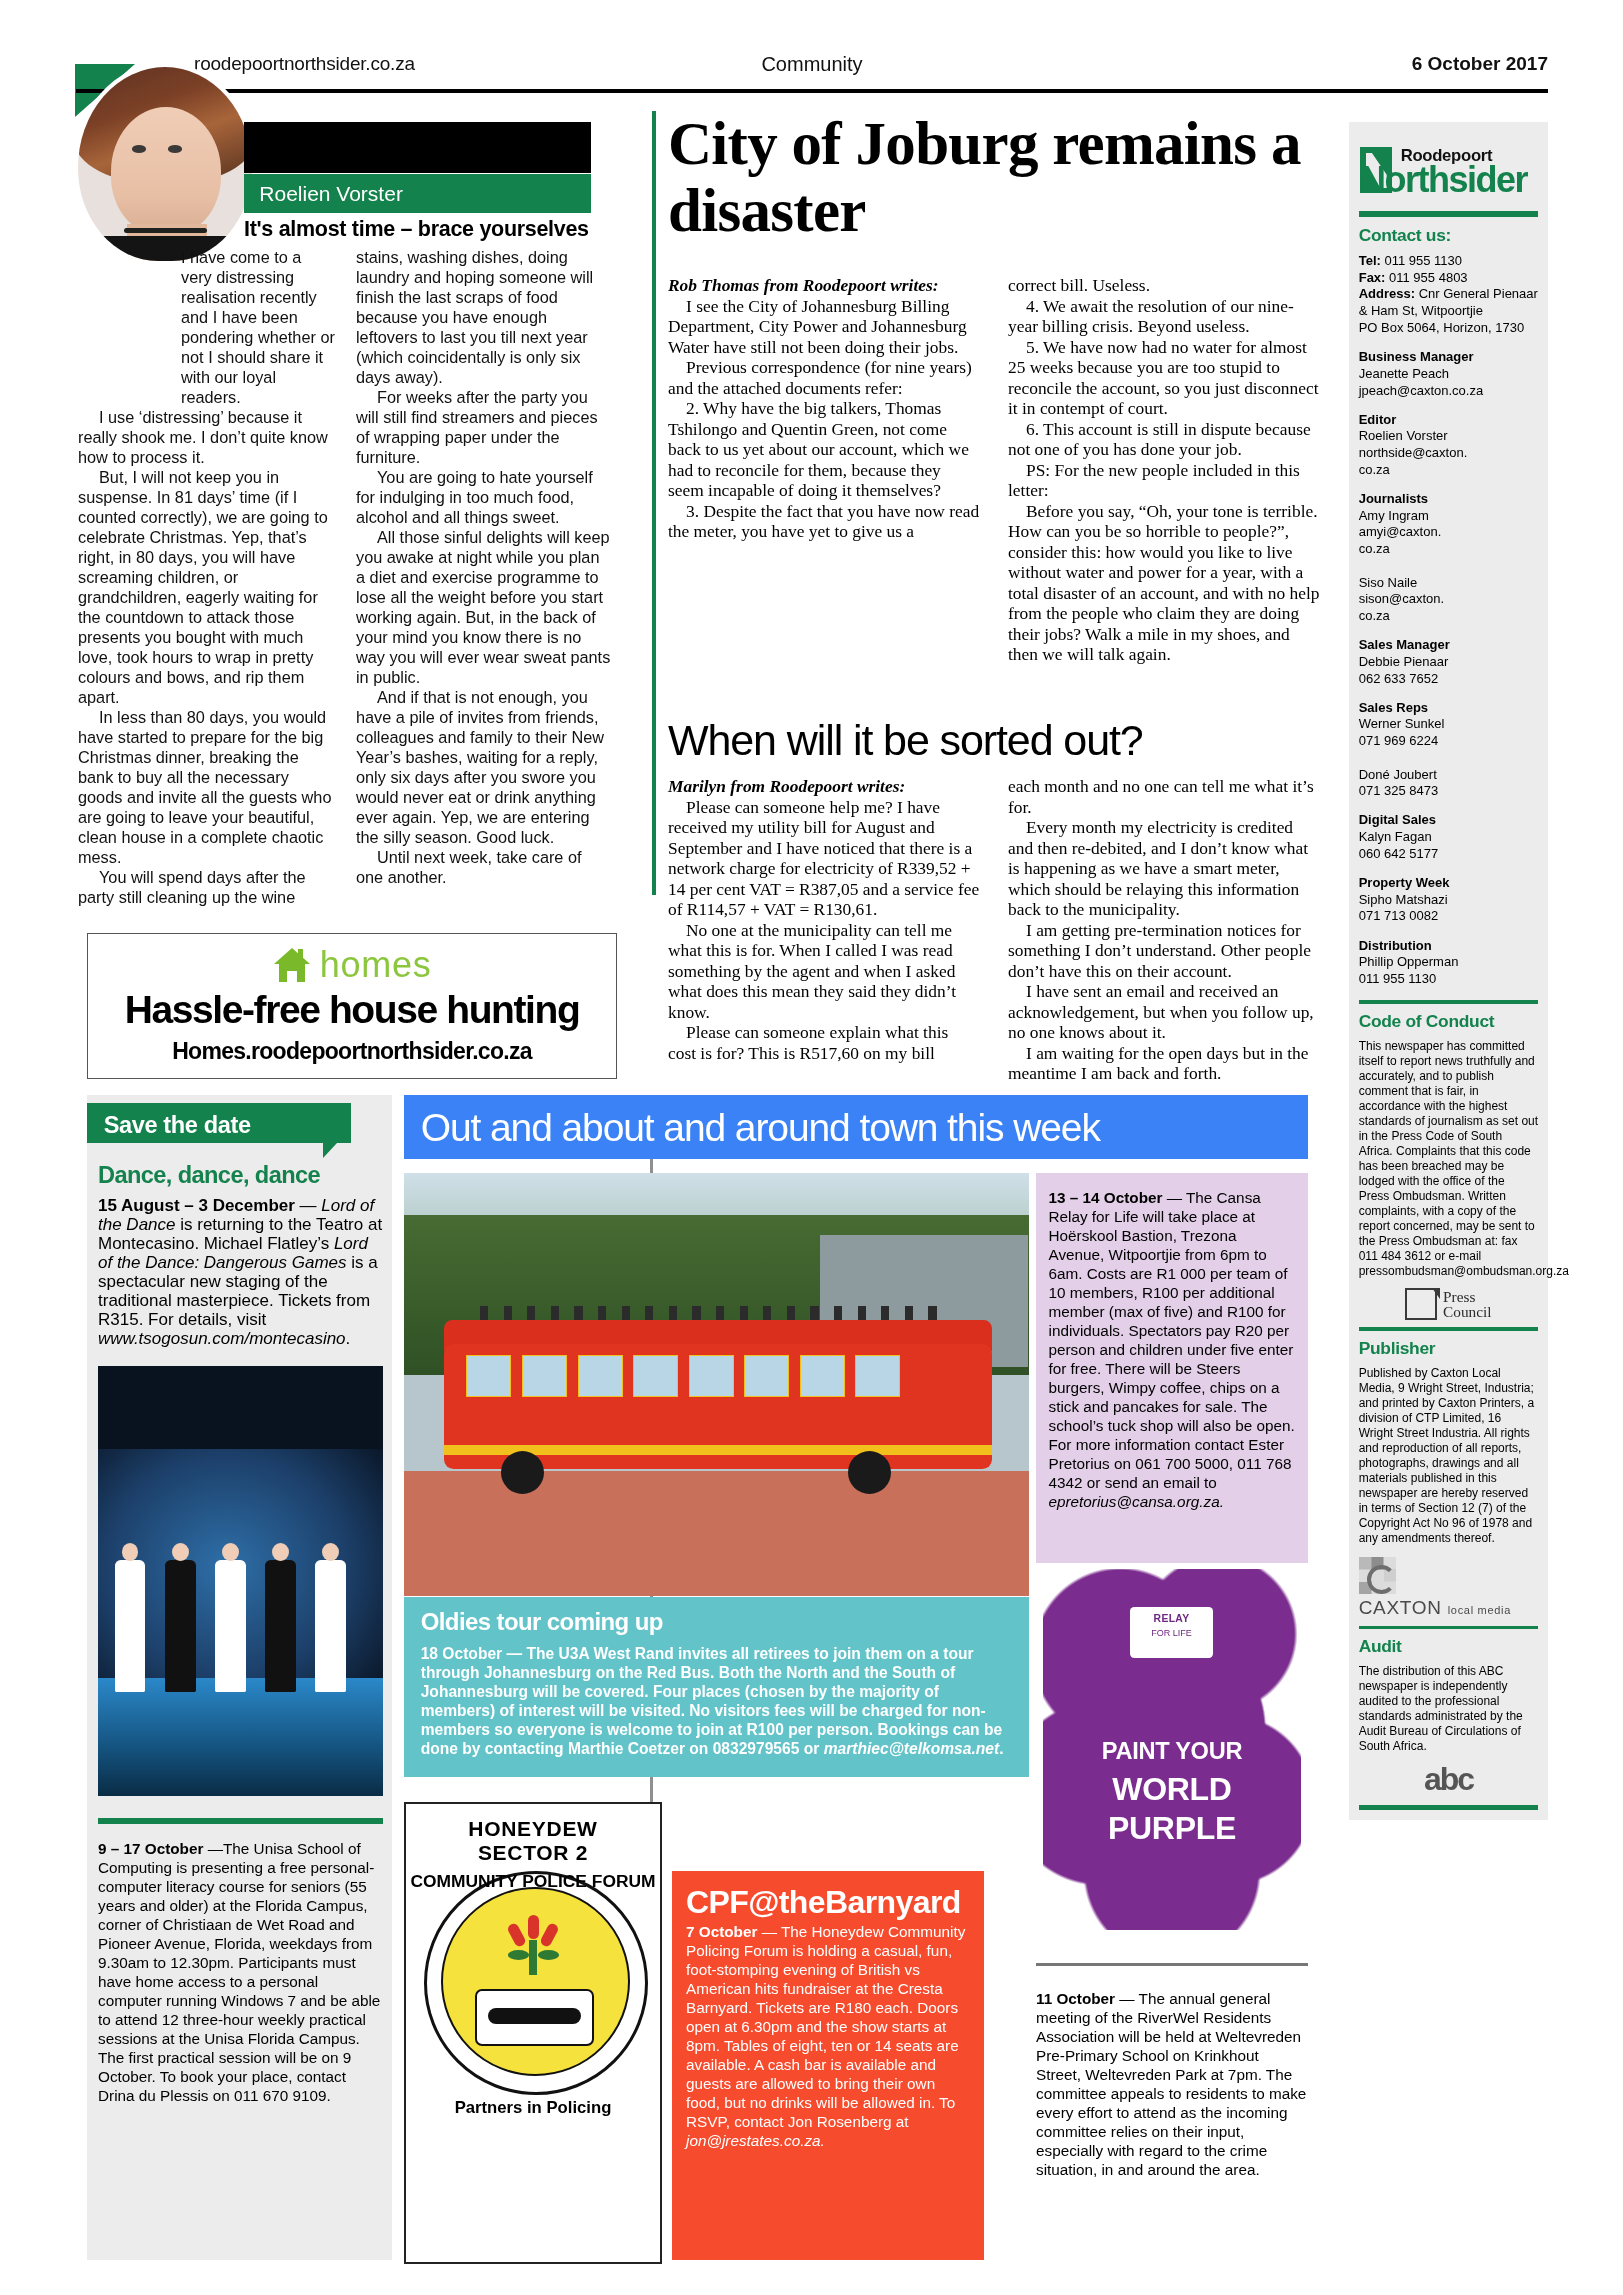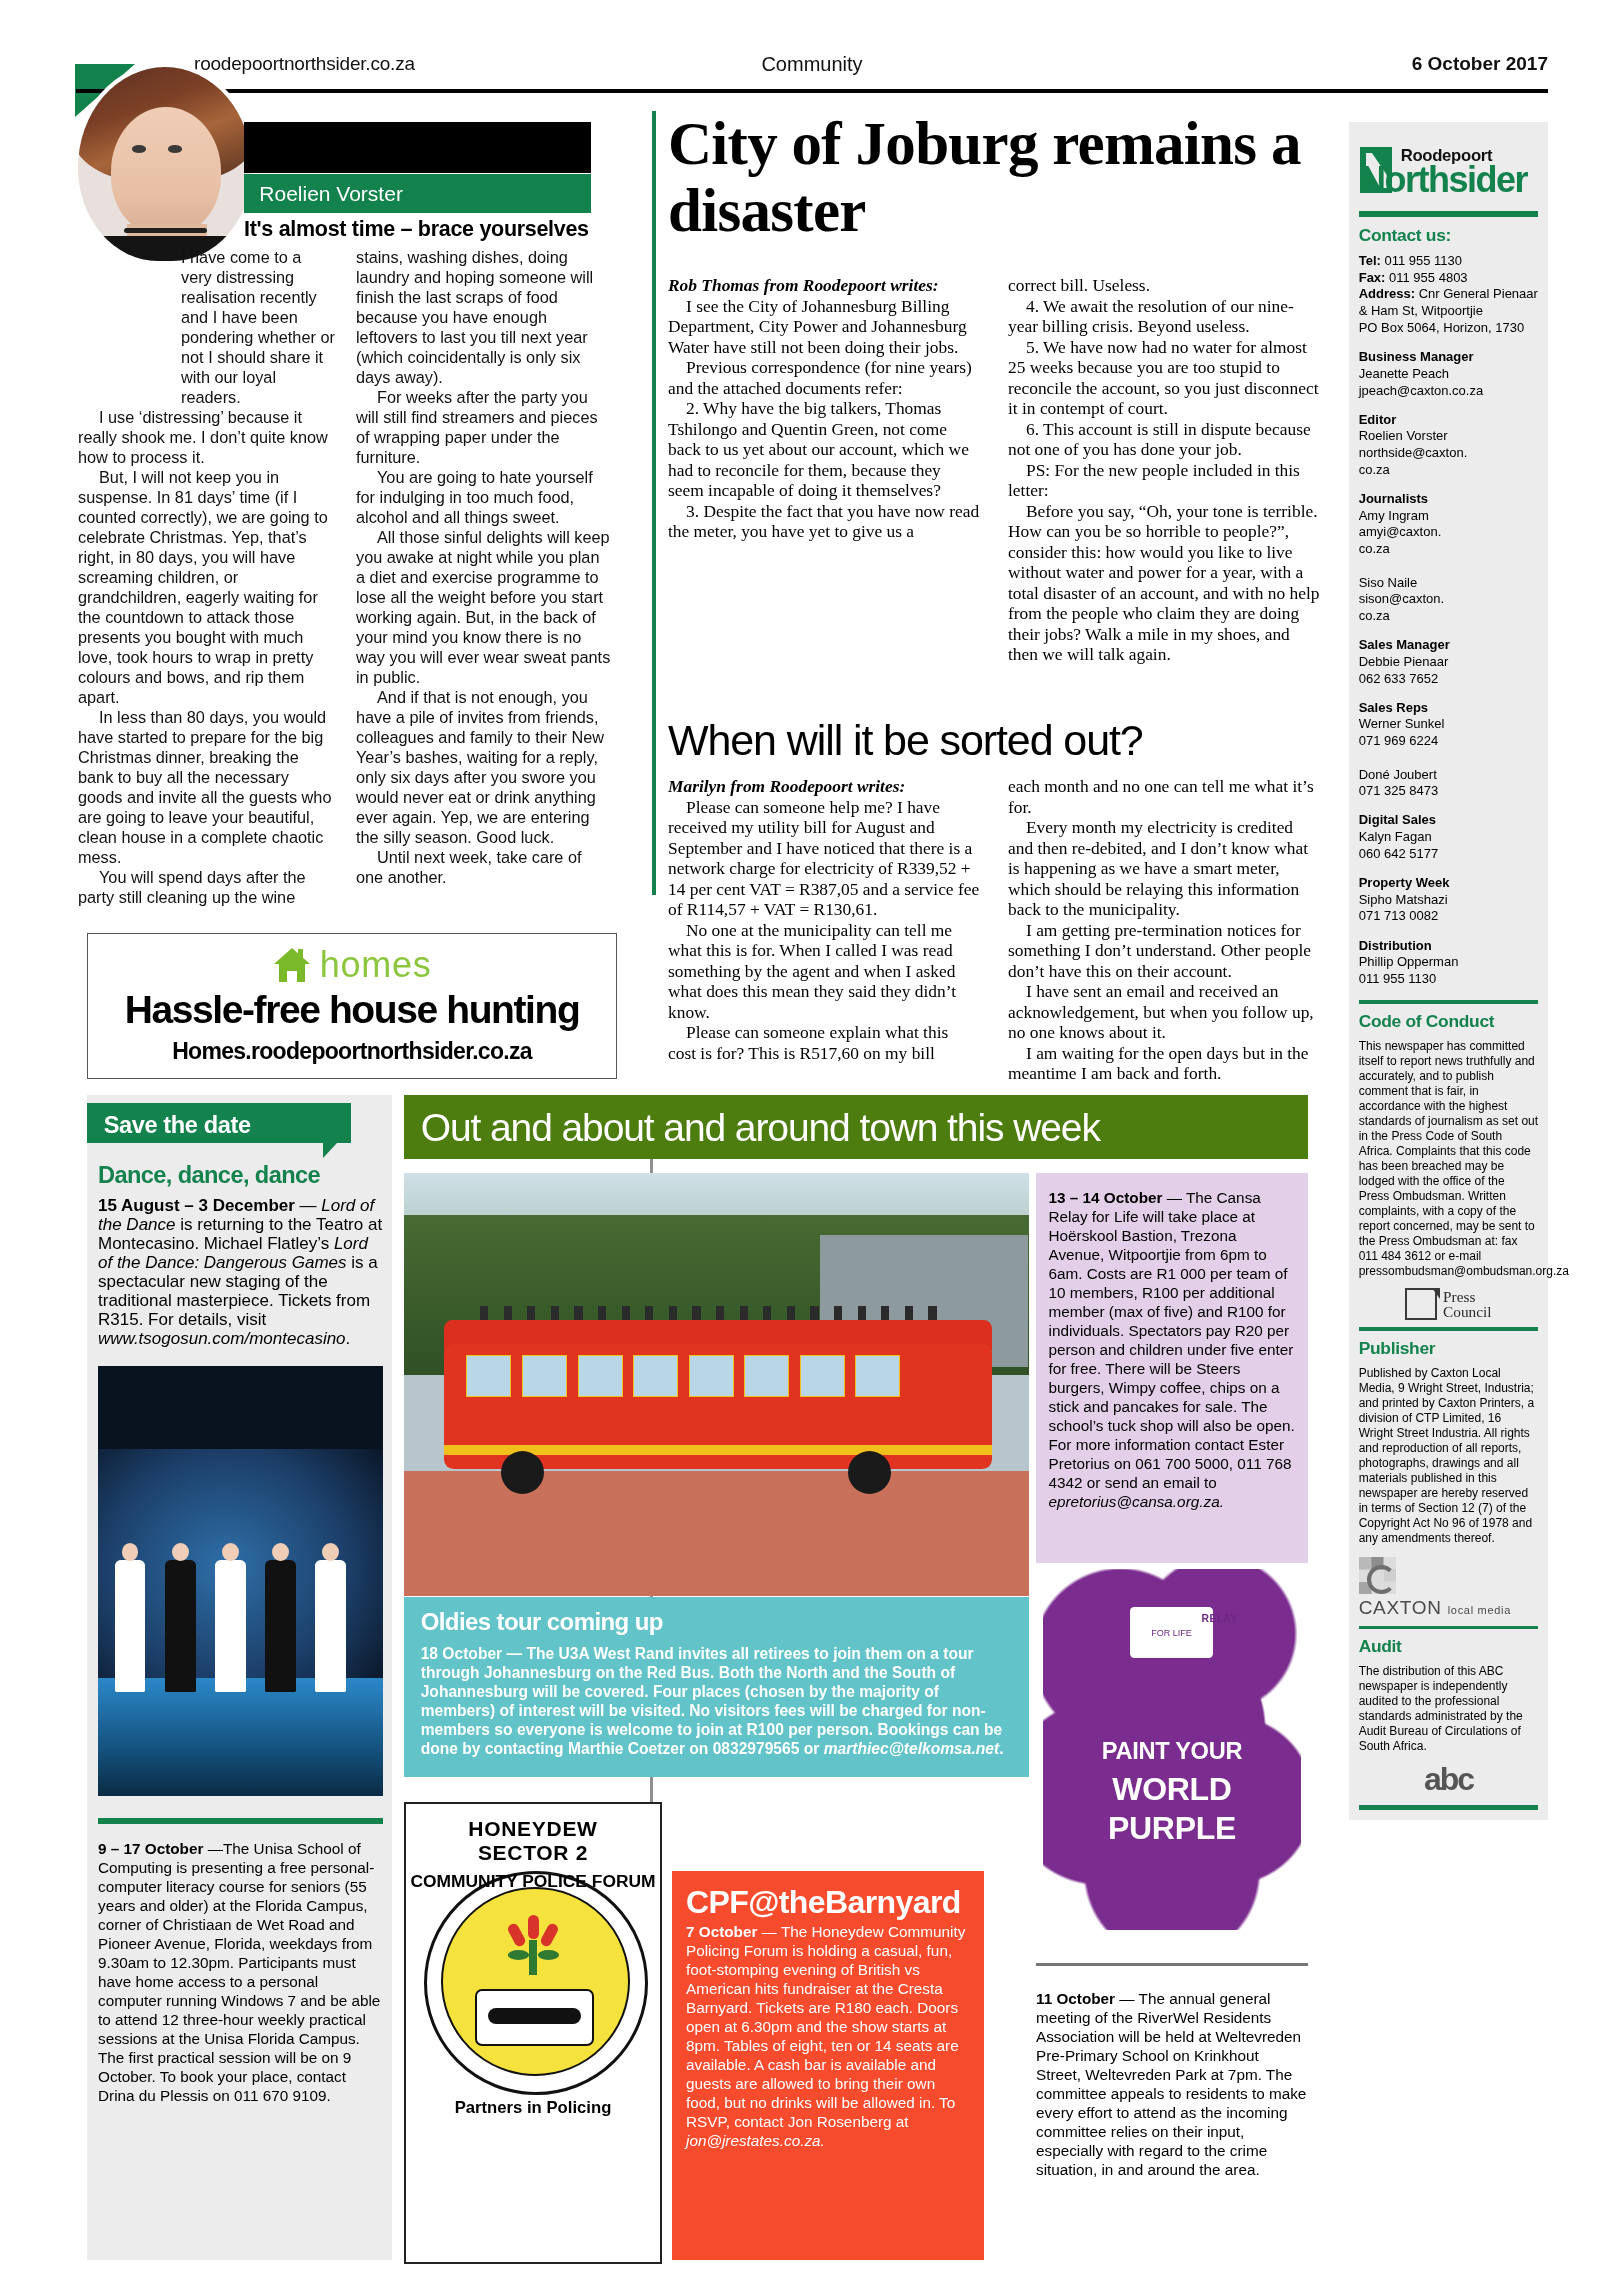--- a/index.html
+++ b/index.html
@@ -88,21 +88,21 @@
      background:linear-gradient(180deg,#2b88c9 0%,#14527e 60%,#0a2c45 100%);}
   .std-img .d{position:absolute;bottom:104px;width:30.5px;height:132px;background:#fff;border-radius:5.6px 5.6px 1.4px 1.4px;}
   .std-img .d:before{content:"";position:absolute;left:7px;top:-16.7px;width:16.7px;height:18px;border-radius:50%;background:#f0cdb6;}
   .std-img .d1{left:16.7px;} .std-img .d2{left:67px;background:#111;}
   .std-img .d3{left:117px;} .std-img .d4{left:167px;background:#111;}
   .std-img .d5{left:217px;}
   .std-rule{position:absolute;left:11px;top:723px;width:285px;height:5.6px;background:#13824c;}
   .std-p2{position:absolute;left:11px;top:744px;width:285px;font-size:15.3px;line-height:19px;}
 
   
-  .oa-head{position:absolute;left:404px;top:1095px;width:904px;height:64px;background:#4d7c0f;}
+  .oa-head{position:absolute;left:404px;top:1095px;width:904px;height:64px;background:#3b82f6;}
   .oa-head span{position:absolute;left:16.7px;top:11px;color:#fff;font-size:39px;letter-spacing:-1.1px;}
 
   
   .bus{position:absolute;left:404px;top:1173px;width:625px;height:423px;overflow:hidden;background:#b7c6cd;}
   .bus .sky{position:absolute;left:0;top:0;width:625px;height:132px;background:linear-gradient(180deg,#cfe0e8,#93b09a);}
   .bus .trees{position:absolute;left:0;top:42px;width:625px;height:160px;background:linear-gradient(180deg,#486b33,#2f5125);}
   .bus .bld{position:absolute;left:416px;top:62px;width:208px;height:132px;background:#8d9a9e;}
   .bus .road{position:absolute;left:0;top:298px;width:625px;height:125px;background:#c9705b;}
   .bus .body{position:absolute;left:40px;top:171px;width:548px;height:125px;background:#e03420;border-radius:9.7px;}
   .bus .upper{position:absolute;left:40px;top:147px;width:548px;height:30.5px;background:#d92f1c;border-radius:8.3px 8.3px 0 0;}
@@ -128,21 +128,21 @@
   
   .relay{position:absolute;left:1036px;top:1563px;width:272px;height:372px;background:#fff;overflow:hidden;}
   .relay .splat{position:absolute;left:7px;top:5.6px;width:258px;height:361px;background:
      radial-gradient(circle at 30% 24%,#7b2c8f 0 26%,transparent 27%),
      radial-gradient(circle at 68% 18%,#7b2c8f 0 22%,transparent 23%),
      radial-gradient(circle at 22% 62%,#7b2c8f 0 30%,transparent 31%),
      radial-gradient(circle at 72% 64%,#7b2c8f 0 28%,transparent 29%),
      radial-gradient(circle at 48% 44%,#7b2c8f 0 40%,transparent 41%),
      radial-gradient(circle at 50% 84%,#7b2c8f 0 26%,transparent 27%);}
   .relay .badge{position:absolute;left:94px;top:44px;width:83px;height:51px;background:#fff;border-radius:4.2px;}
-  .relay .badge b{position:absolute;left:0;top:5.6px;width:83px;text-align:center;font-size:10.4px;color:#6d2782;letter-spacing:0.3px;padding-left:48px;}
+  .relay .badge b{position:absolute;left:0;top:5.6px;width:83px;text-align:center;font-size:10.4px;color:#6d2782;letter-spacing:0.3px;}
   .relay .badge i{position:absolute;left:0;top:21px;width:83px;text-align:center;font-size:9px;color:#6d2782;font-style:normal;}
   .relay .t1,.relay .t2,.relay .t3{position:absolute;left:0;width:272px;text-align:center;color:#fff;font-weight:bold;letter-spacing:-0.3px;}
   .relay .t1{top:175px;font-size:23.6px;} .relay .t2{top:208px;font-size:32px;} .relay .t3{top:247px;font-size:32px;}
 
   .riverwel{position:absolute;left:1036px;top:1989px;width:272px;font-size:15.3px;line-height:19px;}
   .riverwel b{font-weight:bold;}
   .rw-rule{position:absolute;left:1036px;top:1963px;width:272px;height:2.8px;background:#777;}
 
   
   .hd{position:absolute;left:404px;top:1802px;width:254px;height:458px;border:2.1px solid #222;background:#fff;overflow:hidden;}

